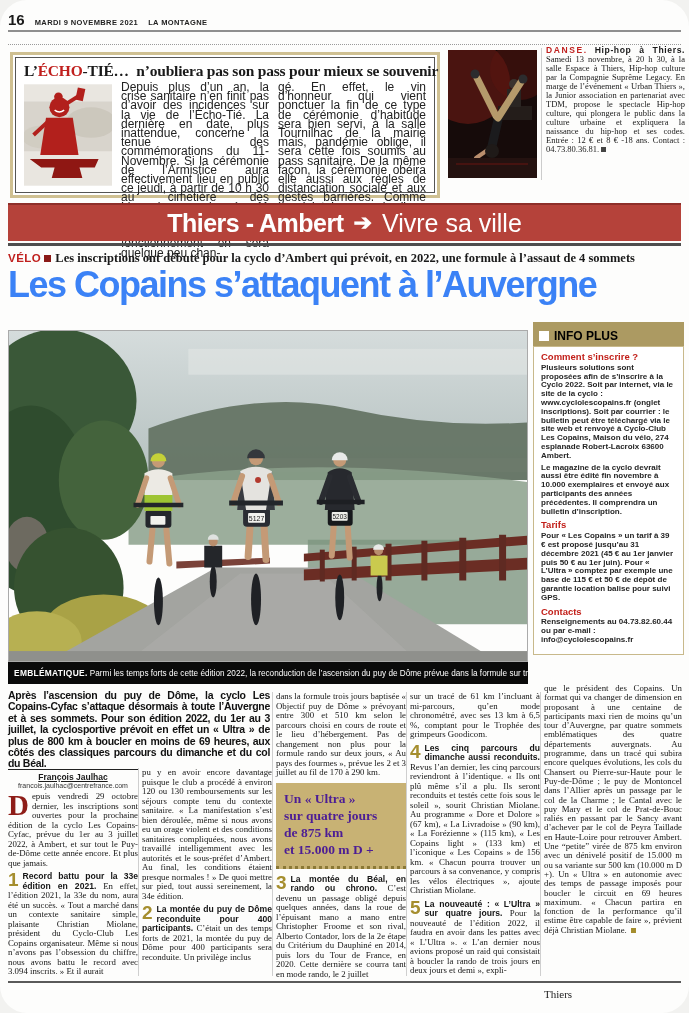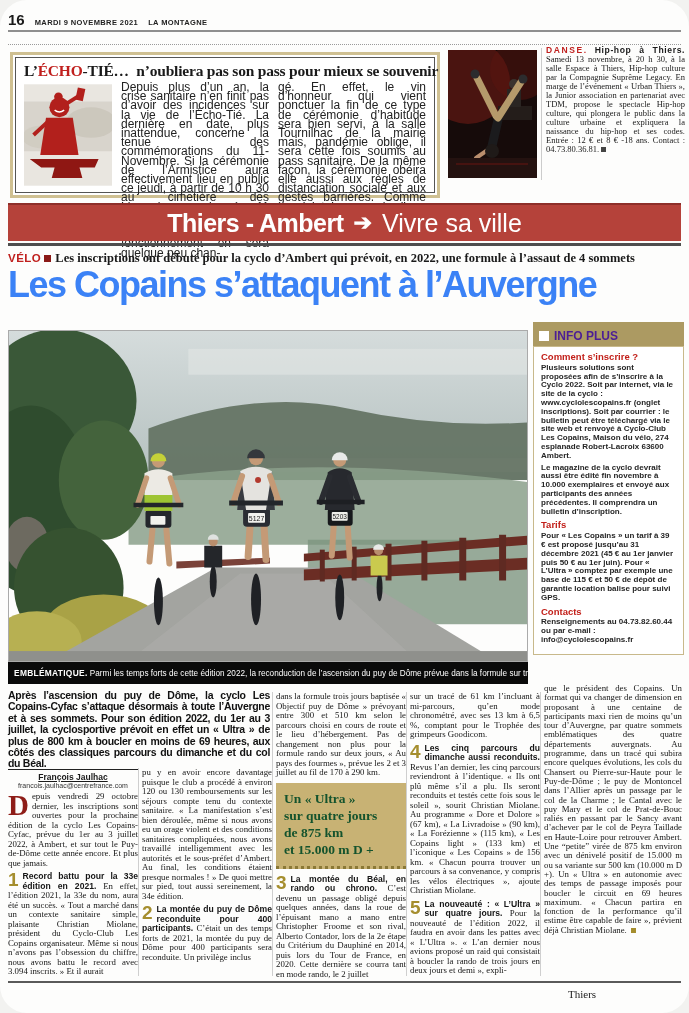--- a/index.html
+++ b/index.html
@@ -43,21 +43,21 @@
             font-weight:bold;font-size:36px;letter-spacing:-1.5px;color:#3b82f6;white-space:nowrap;}
   
   .photo{position:absolute;left:8px;top:330px;width:520px;height:332px;border:1px solid #aaa;box-sizing:border-box;}
   .caption{position:absolute;left:8px;top:662px;width:520px;height:22px;background:#0a0a0a;color:#fff;
            font-family:"Liberation Sans",sans-serif;font-size:8.2px;line-height:22px;padding:0 6px;
            box-sizing:border-box;white-space:nowrap;overflow:hidden;}
   .caption b{font-size:8.4px;letter-spacing:.3px;}
   
   .sb-band{position:absolute;left:533px;top:322px;width:151px;height:28px;background:#ac9a62;
            display:flex;align-items:center;gap:5px;padding-left:6px;box-sizing:border-box;
-           font-family:"Liberation Sans",sans-serif;font-weight:bold;font-size:12px;color:#4c1d95;}
+           font-family:"Liberation Sans",sans-serif;font-weight:bold;font-size:12px;color:#000000;}
   .sb-band .wsq{width:10px;height:10px;background:#fff;}
   .sb-box{position:absolute;left:533px;top:346px;width:151px;border:1px solid #c8b98b;background:#fff;
           padding:6px 7px;box-sizing:border-box;font-family:"Liberation Sans",sans-serif;
           font-size:8px;line-height:8.8px;font-weight:600;color:#262626;}
   .sb-box h4{margin:5px 0 2px 0;font-size:9.5px;color:#c2201a;}
   .sb-box h4:first-child{margin-top:0;}
   .sb-box p{margin:0 0 3px 0;}
   
   .intro{position:absolute;left:8px;top:690px;width:262px;font-family:"Liberation Sans",sans-serif;
          font-weight:bold;font-size:10.5px;line-height:11.4px;letter-spacing:-.3px;text-align:justify;color:#111;}
@@ -66,25 +66,25 @@
   .byline .nm{font-size:8.5px;font-weight:bold;text-decoration:underline;}
   .byline .em{font-size:7px;color:#333;}
   
   .bcol{position:absolute;font-size:8.8px;line-height:9.5px;text-align:justify;color:#161616;}
   .bcol p{margin:0 0 4px 0;}
   .dropcap{float:left;font-weight:bold;font-size:29px;line-height:25px;color:#8e1d18;margin:1px 3px 0 0;}
   .num{float:left;font-family:"Liberation Sans",sans-serif;font-weight:bold;font-size:19px;line-height:16px;
        color:#a58e2e;margin:0 4px 0 0;}
   .lead{font-family:"Liberation Sans",sans-serif;font-weight:bold;font-size:8.6px;}
   .pullq{background:#c8b274;border-bottom:3px dotted #8a7836;padding:7px 8px 8px 8px;margin:5px 0 6px 0;
-         font-weight:bold;font-size:13.5px;line-height:17px;color:#14532d;}
+         font-weight:bold;font-size:13.5px;line-height:17px;color:#4c1d95;}
   .vdiv{position:absolute;border-left:1px solid #cfcfcf;}
   
   .frule{position:absolute;left:8px;top:981px;width:673px;border-top:2.5px solid #5a5a5a;}
-  .fplace{position:absolute;left:544px;top:988px;font-size:11px;color:#222;margin-left:24px;}
+  .fplace{position:absolute;left:544px;top:988px;font-size:11px;color:#222;}
 </style>
 </head>
 <body>
 
 <div class="page">
 
   <div class="hdr">
     <span class="pno">16</span>
     <span class="dt">MARDI 9 NOVEMBRE 2021</span>
     <span class="paper">LA MONTAGNE</span>

